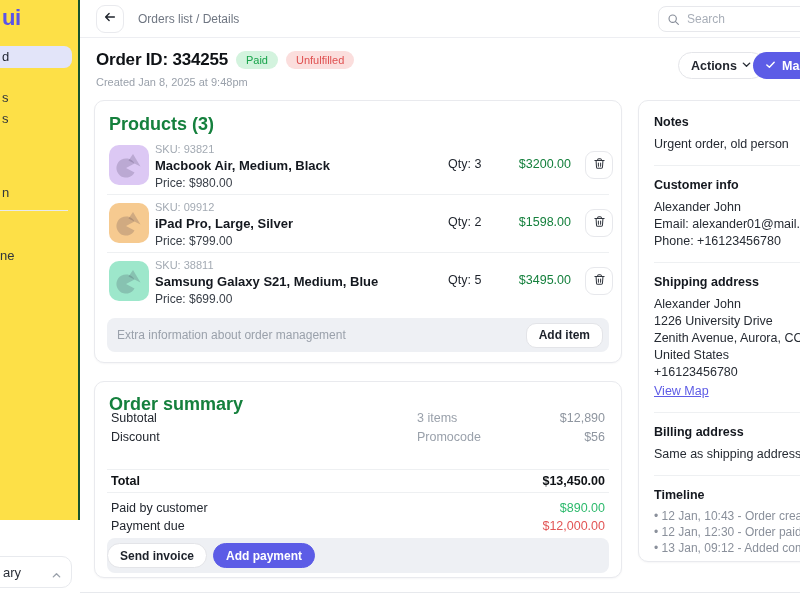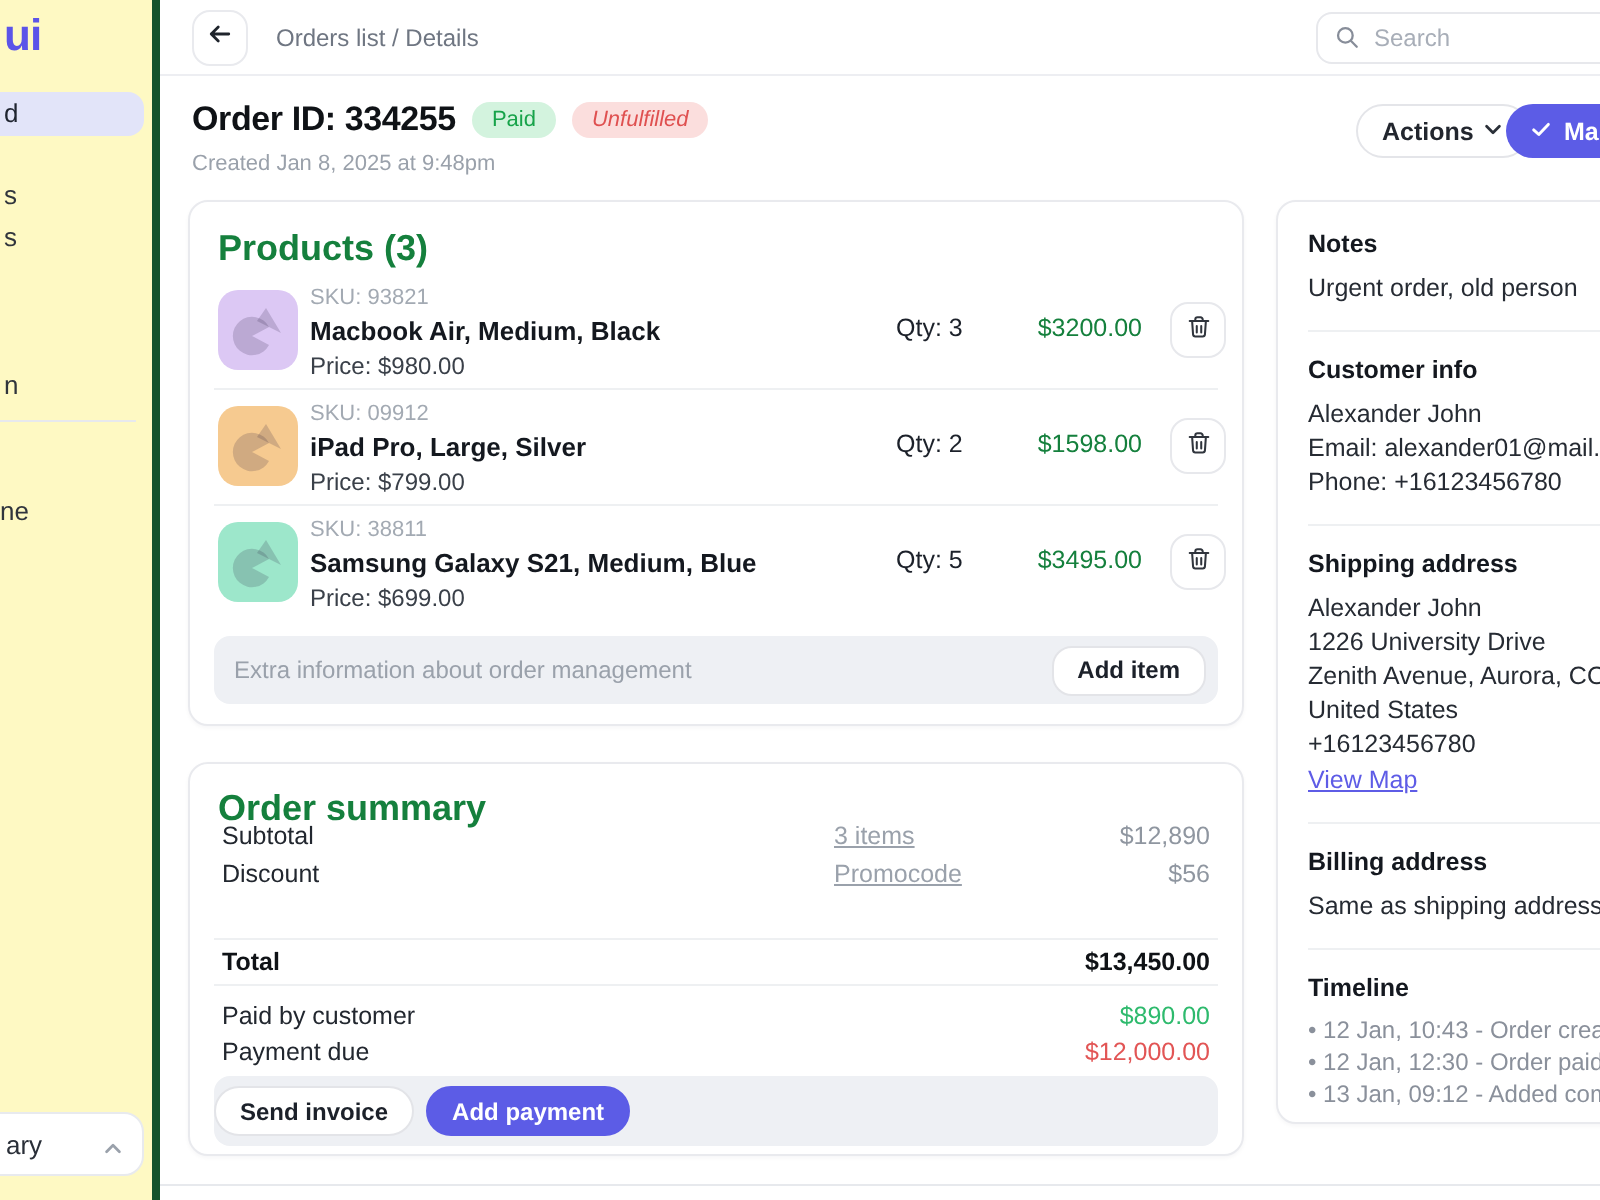--- a/index.html
+++ b/index.html
@@ -1,21 +1,21 @@
 <!DOCTYPE html>
 <html><head>
 <meta charset="utf-8">
 <style>
   * { margin:0; padding:0; box-sizing:border-box; }
   html,body { width:800px; height:600px; }
   body { font-family:"Liberation Sans", sans-serif; background:#fff; }
   .screen { position:relative; width:800px; height:600px; overflow:hidden; background:#fff; color:#14181f; }
 
   
-  .sidebar { position:absolute; left:0; top:0; width:80px; height:600px; background:#fef9c3; border-right:4px solid #14532d; }
+  .sidebar { position:absolute; left:0; top:0; width:80px; height:520px; background:#fde047; border-right:2px solid #14532d; }
   .logo { position:absolute; left:2px; top:5px; font-size:22px; font-weight:800; color:#5b54e8; letter-spacing:-0.5px; }
   .nav-frag { position:absolute; left:2px; font-size:13px; color:#30353d; line-height:15px; }
   .nav-active { position:absolute; left:-16px; top:46px; width:88px; height:22px; background:#e2e4f9; border-radius:8px; }
   .nav-active .nav-frag-in { position:absolute; left:18px; top:3px; font-size:13px; color:#1f2430; font-weight:500; }
   .side-div { position:absolute; left:0; top:210px; width:68px; border-top:1px solid #e7e9ed; }
   .side-footer { position:absolute; left:-34px; top:556px; width:106px; height:32px; background:#fff; border:1px solid #e8eaee; border-radius:10px; }
   .side-footer .lbl { position:absolute; left:36px; top:8px; font-size:13px; color:#2a2f38; }
   .side-footer .chev { position:absolute; right:9px; top:10px; }
 
   
@@ -55,21 +55,21 @@
   .inner-bar { position:absolute; left:12px; right:12px; background:#eef0f4; border-radius:8px; display:flex; align-items:center; }
   .inner-note { font-size:12px; color:#9aa1ab; padding-left:10px; flex:1; white-space:nowrap; overflow:hidden; }
   .bar-btn { height:25px; padding:0 12px; background:#fff; border:1px solid #e3e4e8; border-radius:10px; font-size:12px; font-weight:700; color:#1c212a; cursor:pointer; white-space:nowrap; font-family:"Liberation Sans",sans-serif; }
   .bar-btn.primary { background:#5c5ce6; border-color:#5c5ce6; color:#fff; border-radius:13px; font-weight:600; }
 
   
   .summary-card { left:94px; top:381px; width:528px; height:197px; }
   .summary-card .card-title { position:absolute; left:14px; top:12px; }
   .srow { position:absolute; left:16px; right:16px; height:16px; font-size:12.5px; }
   .srow .lab { color:#22272f; }
-  .srow .mid { position:absolute; left:306px; top:0; color:#9aa1ab;text-decoration:underline; }
+  .srow .mid { position:absolute; left:306px; top:0; color:#9aa1ab; }
   .srow .val { position:absolute; right:0; top:0; color:#8f96a0; }
   .srow.total .lab, .srow.total .val { font-weight:800; color:#0f1216; }
   .sdiv { position:absolute; left:12px; right:12px; border-top:1px solid #eef0f2; }
   .val-green { color:#2eba6d !important; }
   .val-red { color:#e25555 !important; }
 
   
   .panel-card { left:638px; top:100px; width:220px; height:462px; padding:14px 15px 10px; }
   .ptitle { font-size:12.5px; font-weight:700; color:#14181f; }
   .ptext { font-size:12.5px; color:#262b33; margin-top:7px; line-height:17px; white-space:nowrap; }
@@ -124,21 +124,21 @@
             <path d="M10.5 10.5L14 14"></path>
           </svg>
       </span>
       <input type="text" placeholder="Search" style="">
     </div>
   </div>
 
   <div class="order-head">
     <span class="order-title">Order ID: 334255</span>
     <span class="badge" style="background-color: rgb(211, 243, 222); color: rgb(23, 163, 74);">Paid</span>
-    <span class="badge" style="background-color: rgb(251, 222, 221); color: rgb(223, 80, 80); font-style: italic;">Unfulfilled</span>
+    <span class="badge" style="background-color: rgb(251, 222, 221); color: rgb(223, 80, 80);">Unfulfilled</span>
   </div>
   <div class="created">Created Jan 8, 2025 at 9:48pm</div>
 
   <button class="actions-btn">
     <span>Actions</span>
     <span>
       <svg viewBox="0 0 12 12" width="11" height="11" fill="none" stroke="#2a2f38" stroke-width="1.5" stroke-linecap="round" stroke-linejoin="round">
           <path d="M2.5 4.5L6 8l3.5-3.5"></path>
         </svg>
     </span>

